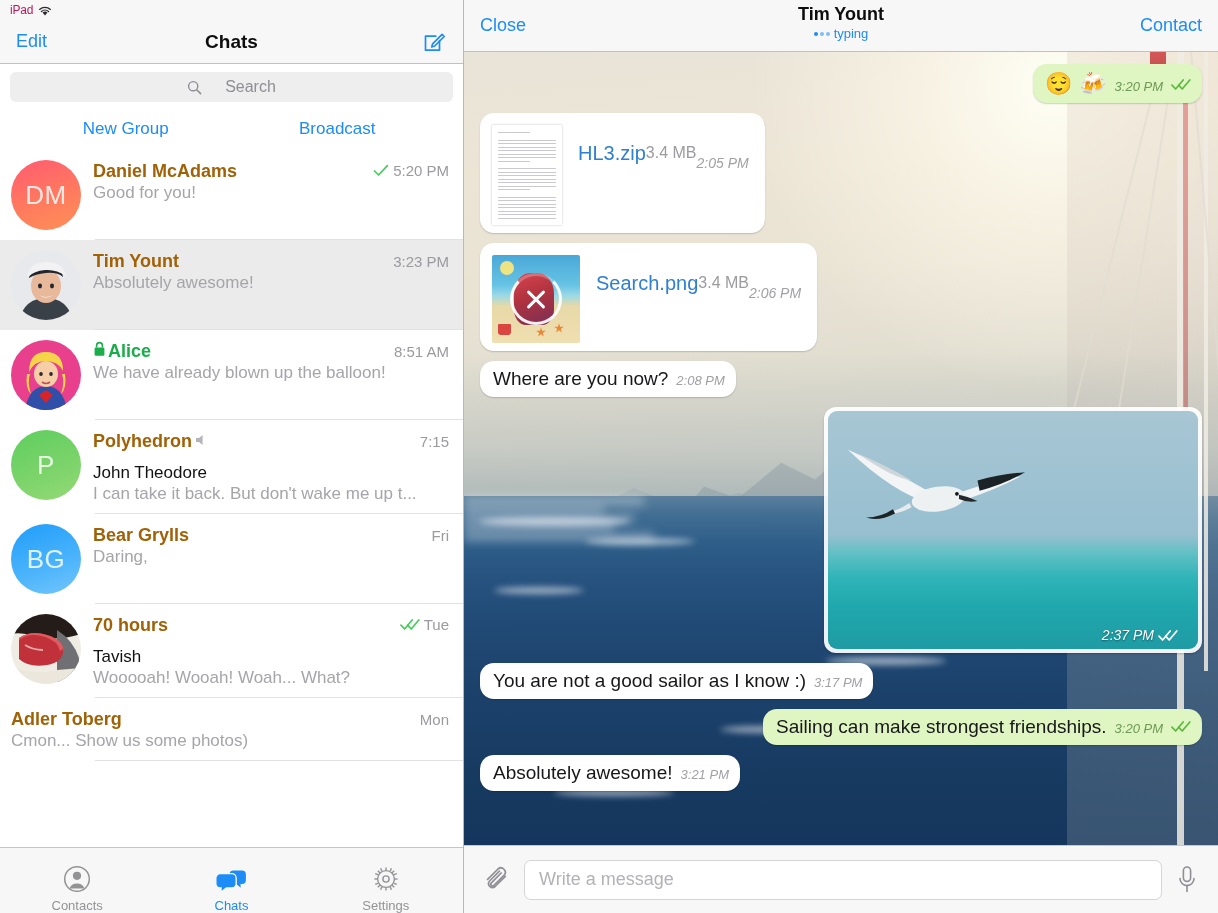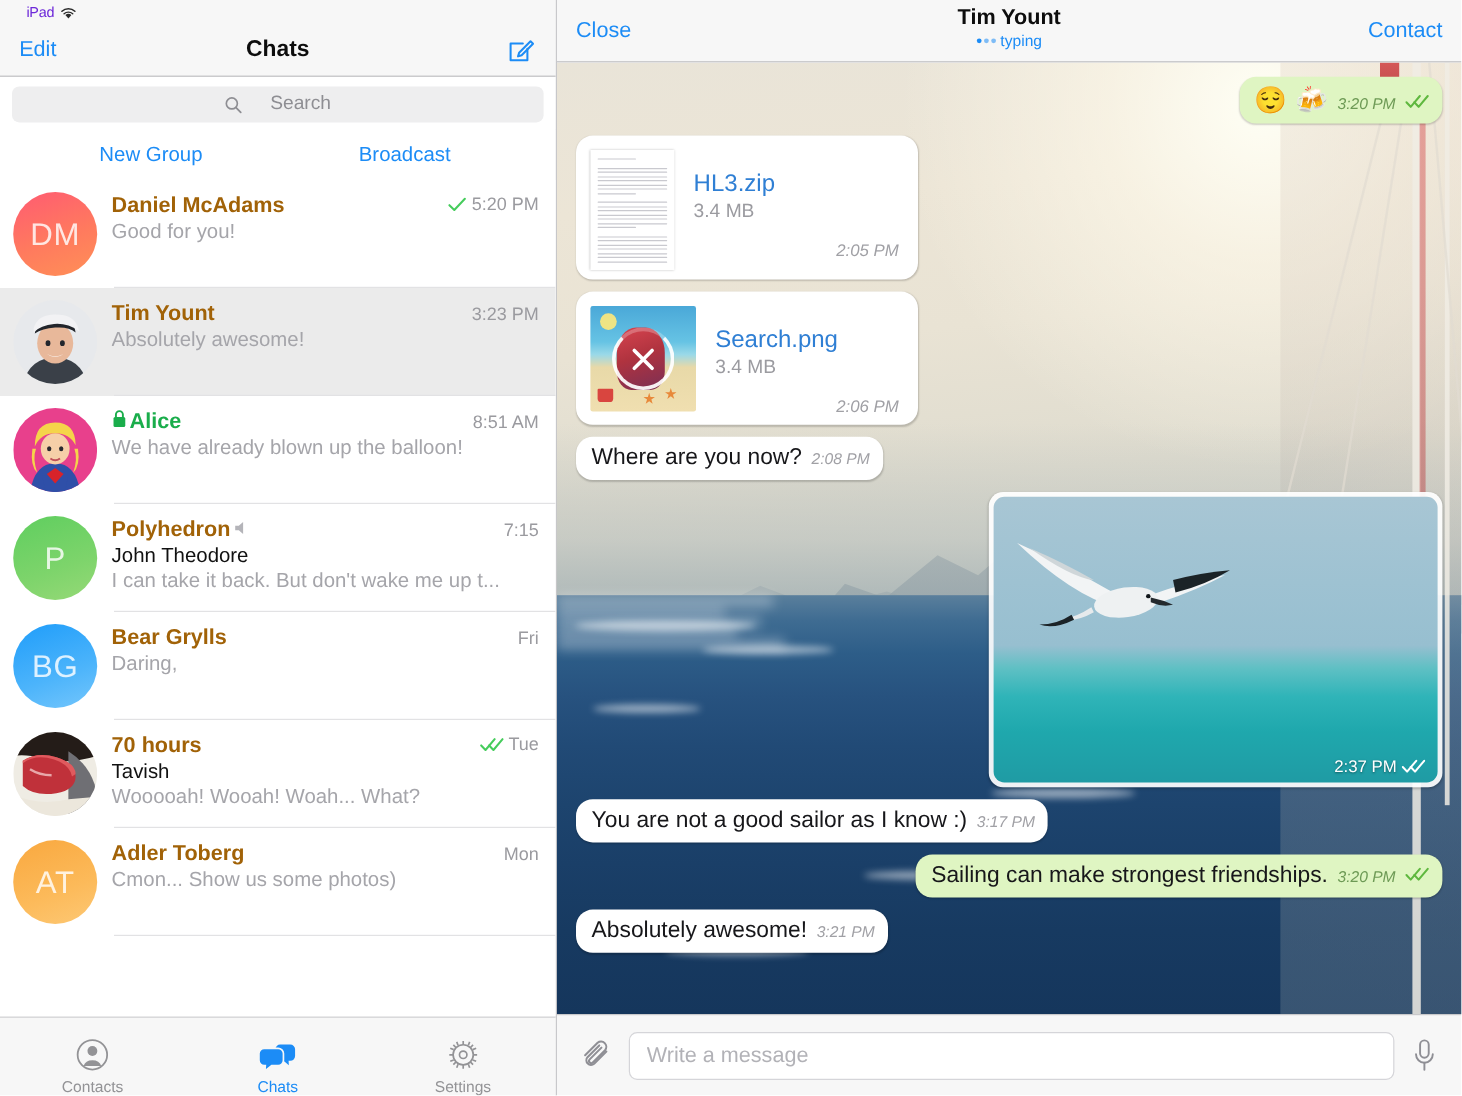--- a/index.html
+++ b/index.html
@@ -16,21 +16,21 @@
   #left {
     width: 464px; height: 913px;
     background: #ffffff;
     display: flex; flex-direction: column;
     position: relative;
     border-right: 1px solid #b9b9bc;
   }
   .status-bar-left {
     height: 20px; background: #f7f7f7;
     display: flex; align-items: center;
-    padding: 0 22px; font-size: 12px; color: #6d28d9;
+    padding: 0 10px; font-size: 12px; color: #be185d;
     gap: 5px;
   }
   .status-bar-left .ipad-label { font-size: 12px; letter-spacing: -0.2px; }
   .wifi-glyph { display: inline-block; width: 14px; height: 11px; position: relative; }
   .wifi-glyph svg { display: block; }
 
   .nav-left {
     height: 44px; background: #f7f7f7;
     border-bottom: 1px solid #c0c0c2;
     display: flex; align-items: center; position: relative;
@@ -94,21 +94,21 @@
   .row-name {
     font-size: 18px; font-weight: bold; color: #a16207; white-space: nowrap;
     overflow: hidden; text-overflow: ellipsis;
   }
   .row-name.secret { color: #1aad4b; font-weight: bold; }
   .row-meta {
     margin-left: auto; display: flex; align-items: center; gap: 4px;
     font-size: 15px; color: #9a9a9f; white-space: nowrap; flex-shrink: 0;
   }
   .row-sub {
-    font-size: 17px; color: #111; margin-top: 1px;
+    font-size: 17px; color: #111; margin-top: 11px;
     white-space: nowrap; overflow: hidden; text-overflow: ellipsis;
   }
   .row-msg {
     font-size: 17px; color: #a5a5aa; margin-top: 1px;
     white-space: nowrap; overflow: hidden; text-overflow: ellipsis;
   }
   .check-single, .check-double { display: inline-block; }
 
   .tab-bar {
     height: 66px; background: #f7f7f7; border-top: 1px solid #c6c6c8;
@@ -286,43 +286,43 @@
     border-top-color: rgba(255,255,255,0.25);
     display: flex; align-items: center; justify-content: center;
   }
   .cancel-ring::before, .cancel-ring::after {
     content: ""; position: absolute; width: 24px; height: 3px;
     background: #fff; border-radius: 2px;
   }
   .cancel-ring::before { transform: rotate(45deg); }
   .cancel-ring::after { transform: rotate(-45deg); }
 
-  .file-meta { flex: 1; display: flex; flex-direction: column; padding-top: 16px; }
+  .file-meta { flex: 1; display: flex; flex-direction: row; padding-top: 16px; }
   .file-name { font-size: 20px; color: #2f7fd4; line-height: 1.2; }
   .file-size { font-size: 16px; color: #9b9ba0; margin-top: 3px; }
   .file-time {
     font-size: 14px; color: #a0a0a5; font-style: italic;
     align-self: flex-end; margin-top: auto; padding-top: 14px;
   }
 
   .bubble.photo {
     padding: 4px; background: rgba(255,255,255,0.92); border-radius: 12px;
     box-shadow: 0 1px 2px rgba(0,0,0,0.22);
   }
   .photo-inner {
     width: 370px; height: 238px; border-radius: 9px; overflow: hidden;
     position: relative;
     background: linear-gradient(180deg,
       #a8c6d4 0%, #9ec2d2 30%, #97bfd0 52%,
       #5fc0c4 60%, #2fb4b8 70%, #1fa8ad 82%, #1f9ba4 100%);
   }
   .gull { position: absolute; left: 4%; top: 10%; width: 56%; height: 52%; }
   .photo-time {
-    position: absolute; right: 10px; bottom: 6px; color: #fff;
-    font-size: 14px; text-shadow: 0 1px 2px rgba(0,0,0,0.45);
+    position: absolute; right: 20px; bottom: 6px; color: #fff;
+    font-size: 14px; font-style: italic; text-shadow: 0 1px 2px rgba(0,0,0,0.45);
     display: flex; align-items: center; gap: 4px;
   }
 
   .composer {
     height: 68px; background: #f7f7f7; border-top: 1px solid #c9c9cb;
     display: flex; align-items: center; gap: 14px; padding: 0 20px;
     flex-shrink: 0; z-index: 5;
   }
   .composer .msg-input {
     flex: 1; height: 40px; background: #fff; border: 1px solid #d5d5d9;
@@ -493,21 +493,20 @@
                   <path d="M7.6 7.2 L11.2 11 L18.8 2" stroke="#46cc5c" stroke-width="1.7" fill="none" stroke-linecap="round" stroke-linejoin="round"></path>
                 </svg>
                 <span>Tue</span>
               </span>
             </div>
             <div class="row-sub">Tavish</div>
             <div class="row-msg">Wooooah! Wooah! Woah... What?</div>
           </div>
         </div>
         <div class="chat-row">
-          <div class="avatar av-at">AT</div>
           <div class="row-body">
             <div class="row-top">
               <span class="row-name">Adler Toberg</span>
               <span class="row-meta">
                 <span>Mon</span>
               </span>
             </div>
             <div class="row-msg">Cmon... Show us some photos)</div>
           </div>
         </div>

